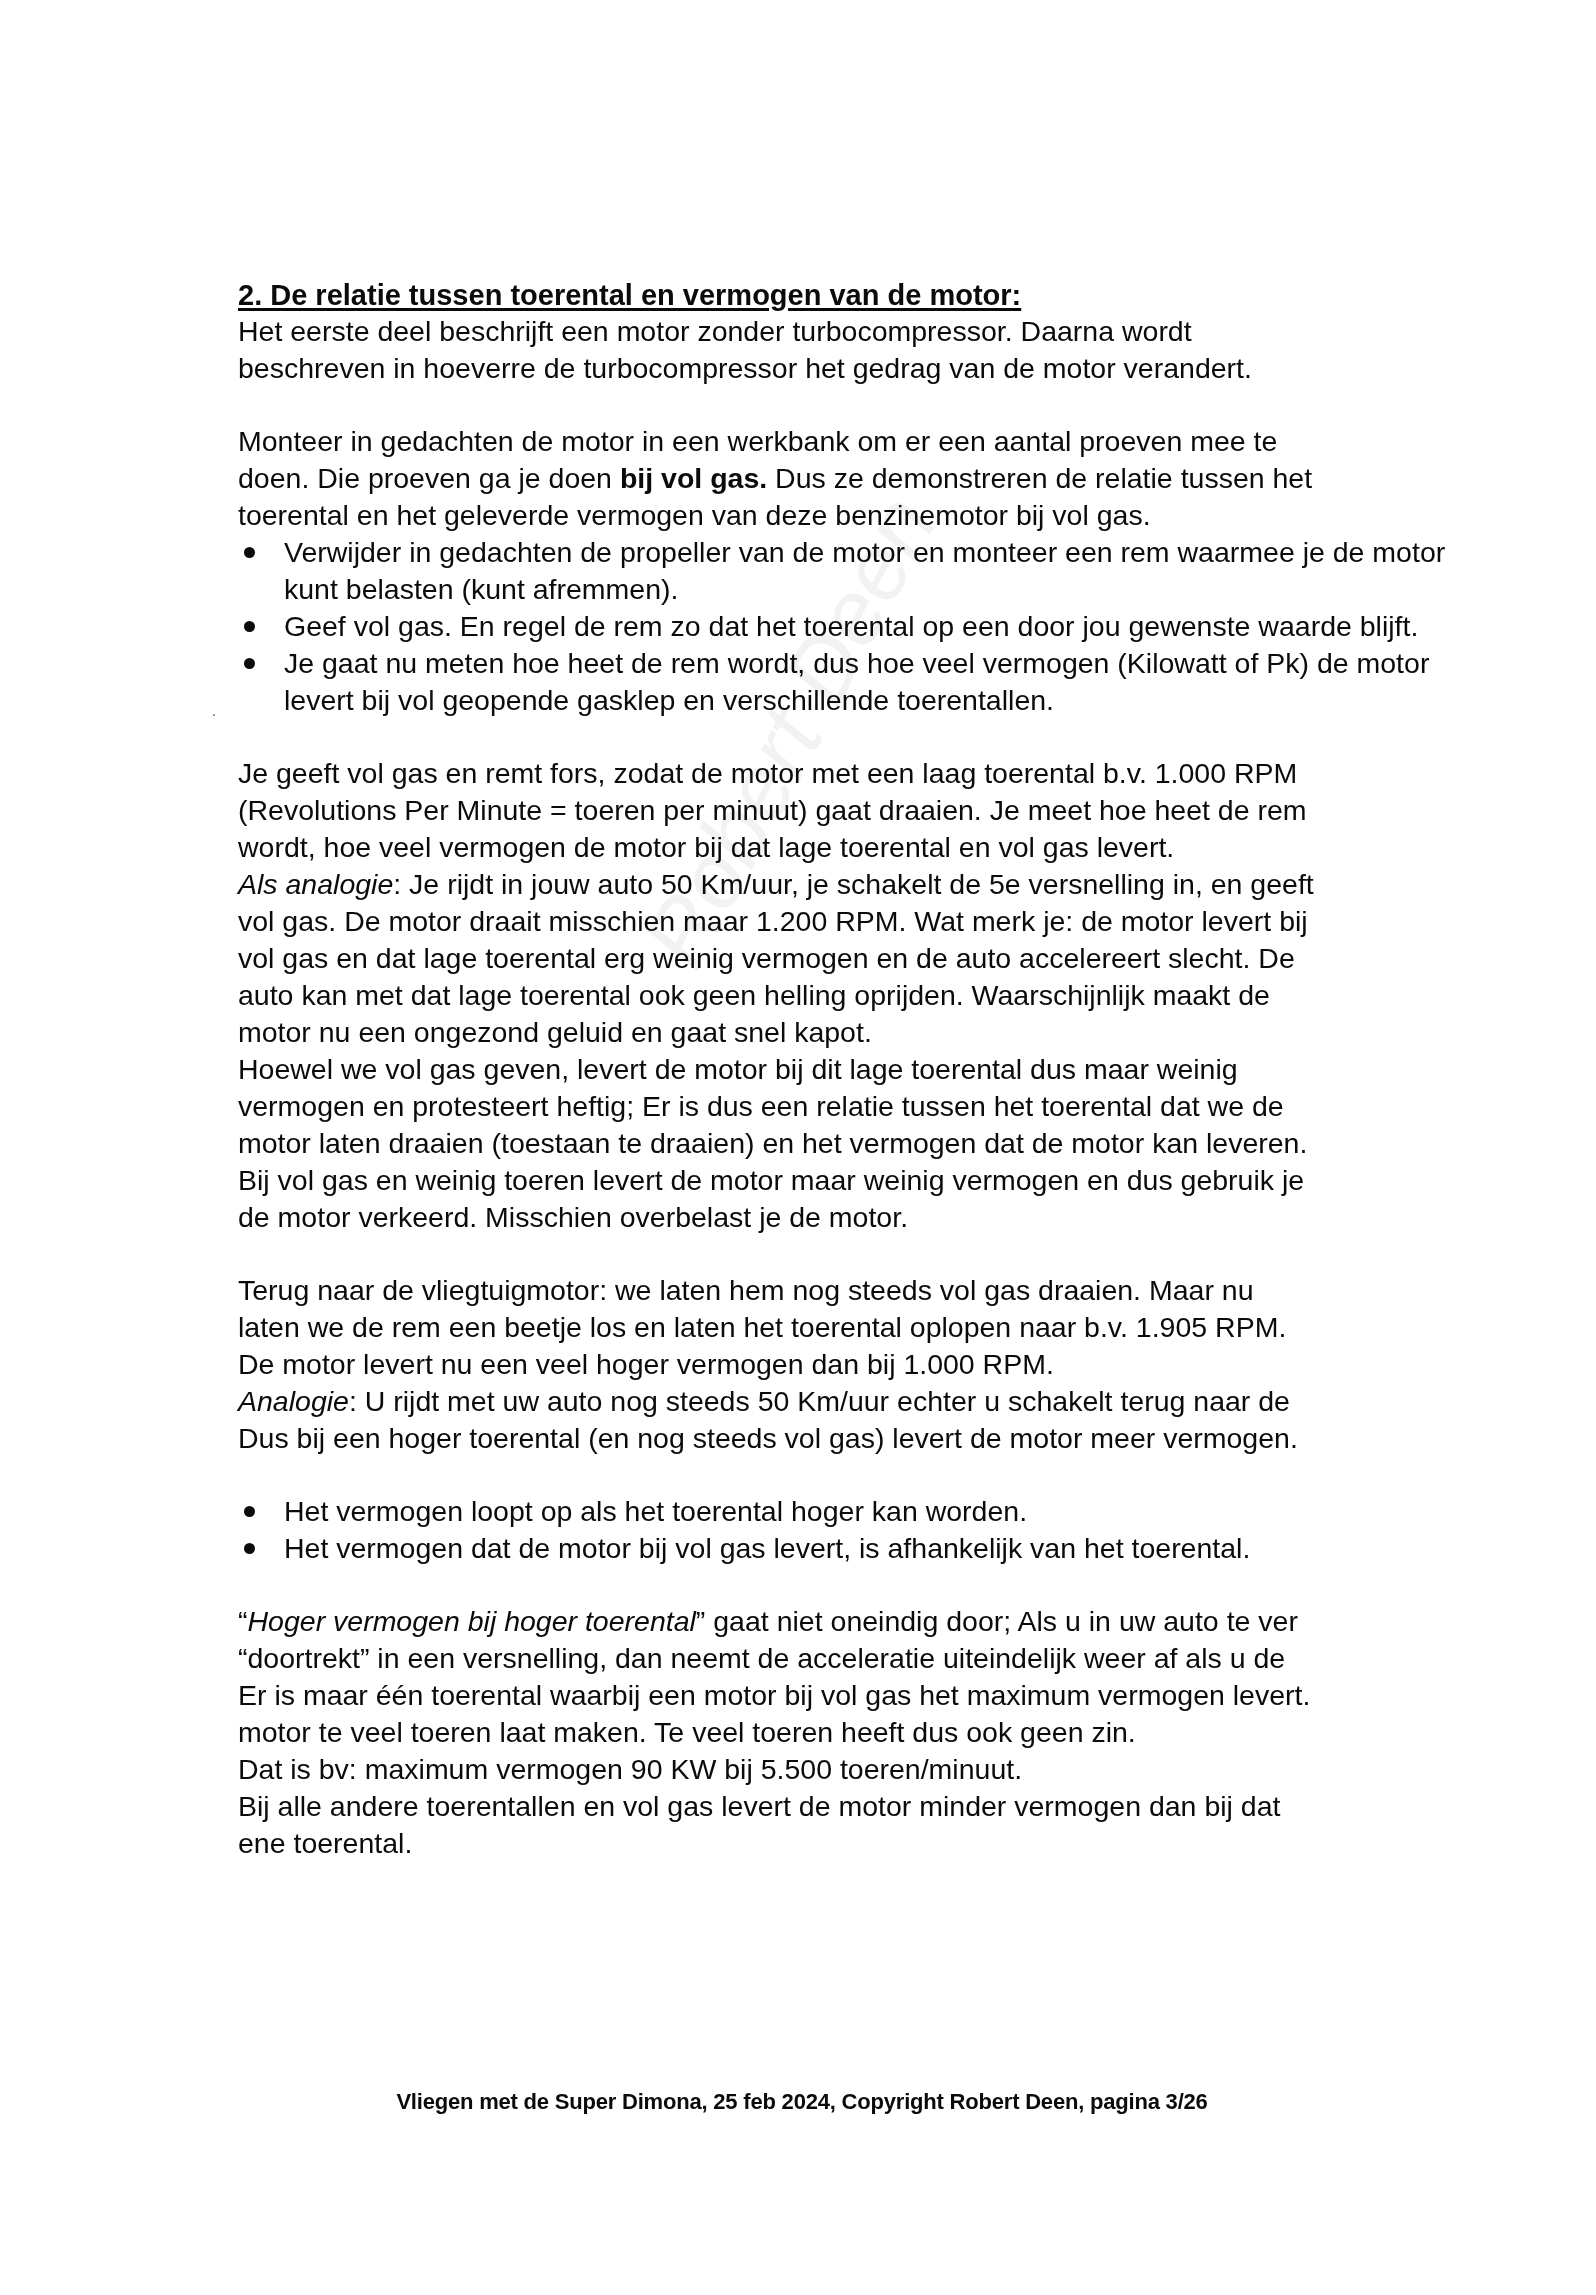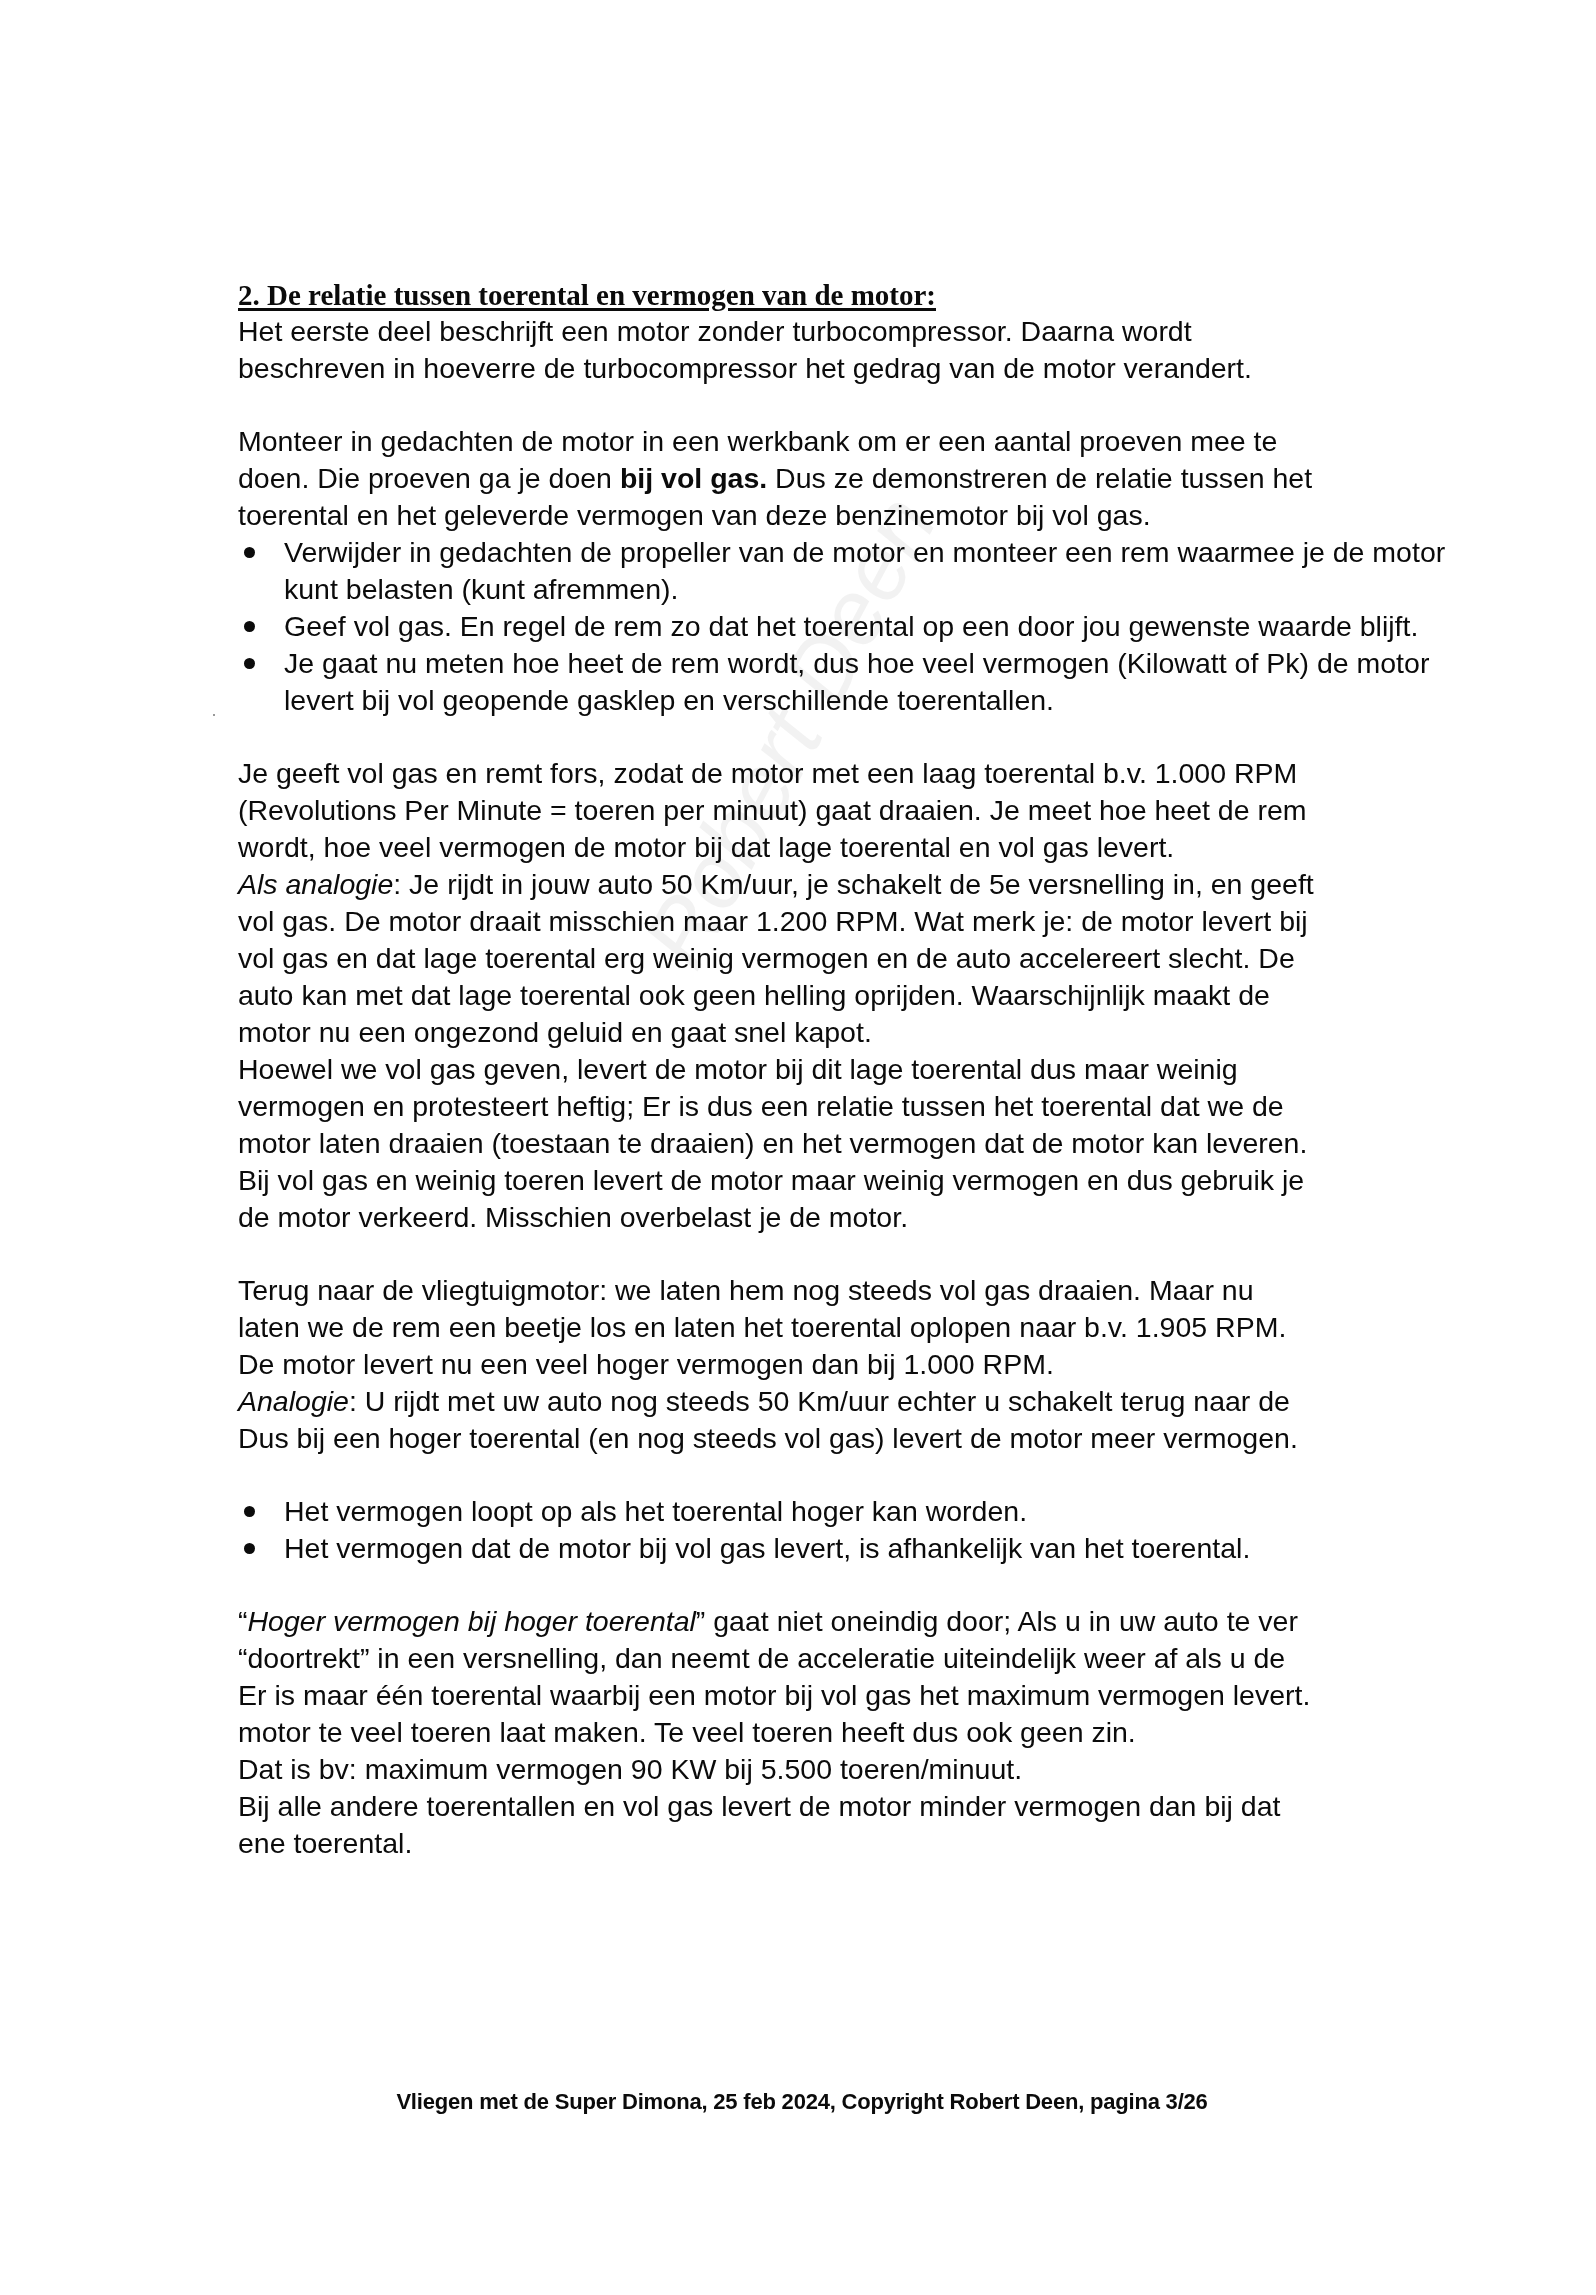--- a/index.html
+++ b/index.html
@@ -6,21 +6,21 @@
   body {
     width: 1596px; height: 2295px; position: relative; overflow: hidden;
     font-family: "Liberation Sans", sans-serif; color: #0b0b0b;
   }
   .page {
     position: absolute; left: 238px; top: 277px; width: 1247px;
     font-size: 28.5px; line-height: 37px;
   }
   .title {
     font-weight: bold; text-decoration: underline; text-decoration-thickness: 3px;
-    text-underline-offset: 3px; font-size: 29px; margin: 0; line-height: 36px; font-family: Liberation Serif, serif;
+    text-underline-offset: 3px; font-size: 29px; margin: 0; line-height: 36px;
   }
   p { margin: 0; }
   .gap { height: 36px; }
   ul.bullets { list-style: none; margin: 0; padding: 0; }
   ul.bullets li { position: relative; padding-left: 46px; }
   ul.bullets li::before {
     content: ""; position: absolute; left: 6px; top: 13px;
     width: 11.4px; height: 11.4px; border-radius: 50%; background: #0b0b0b;
   }
   b { font-weight: bold; }

